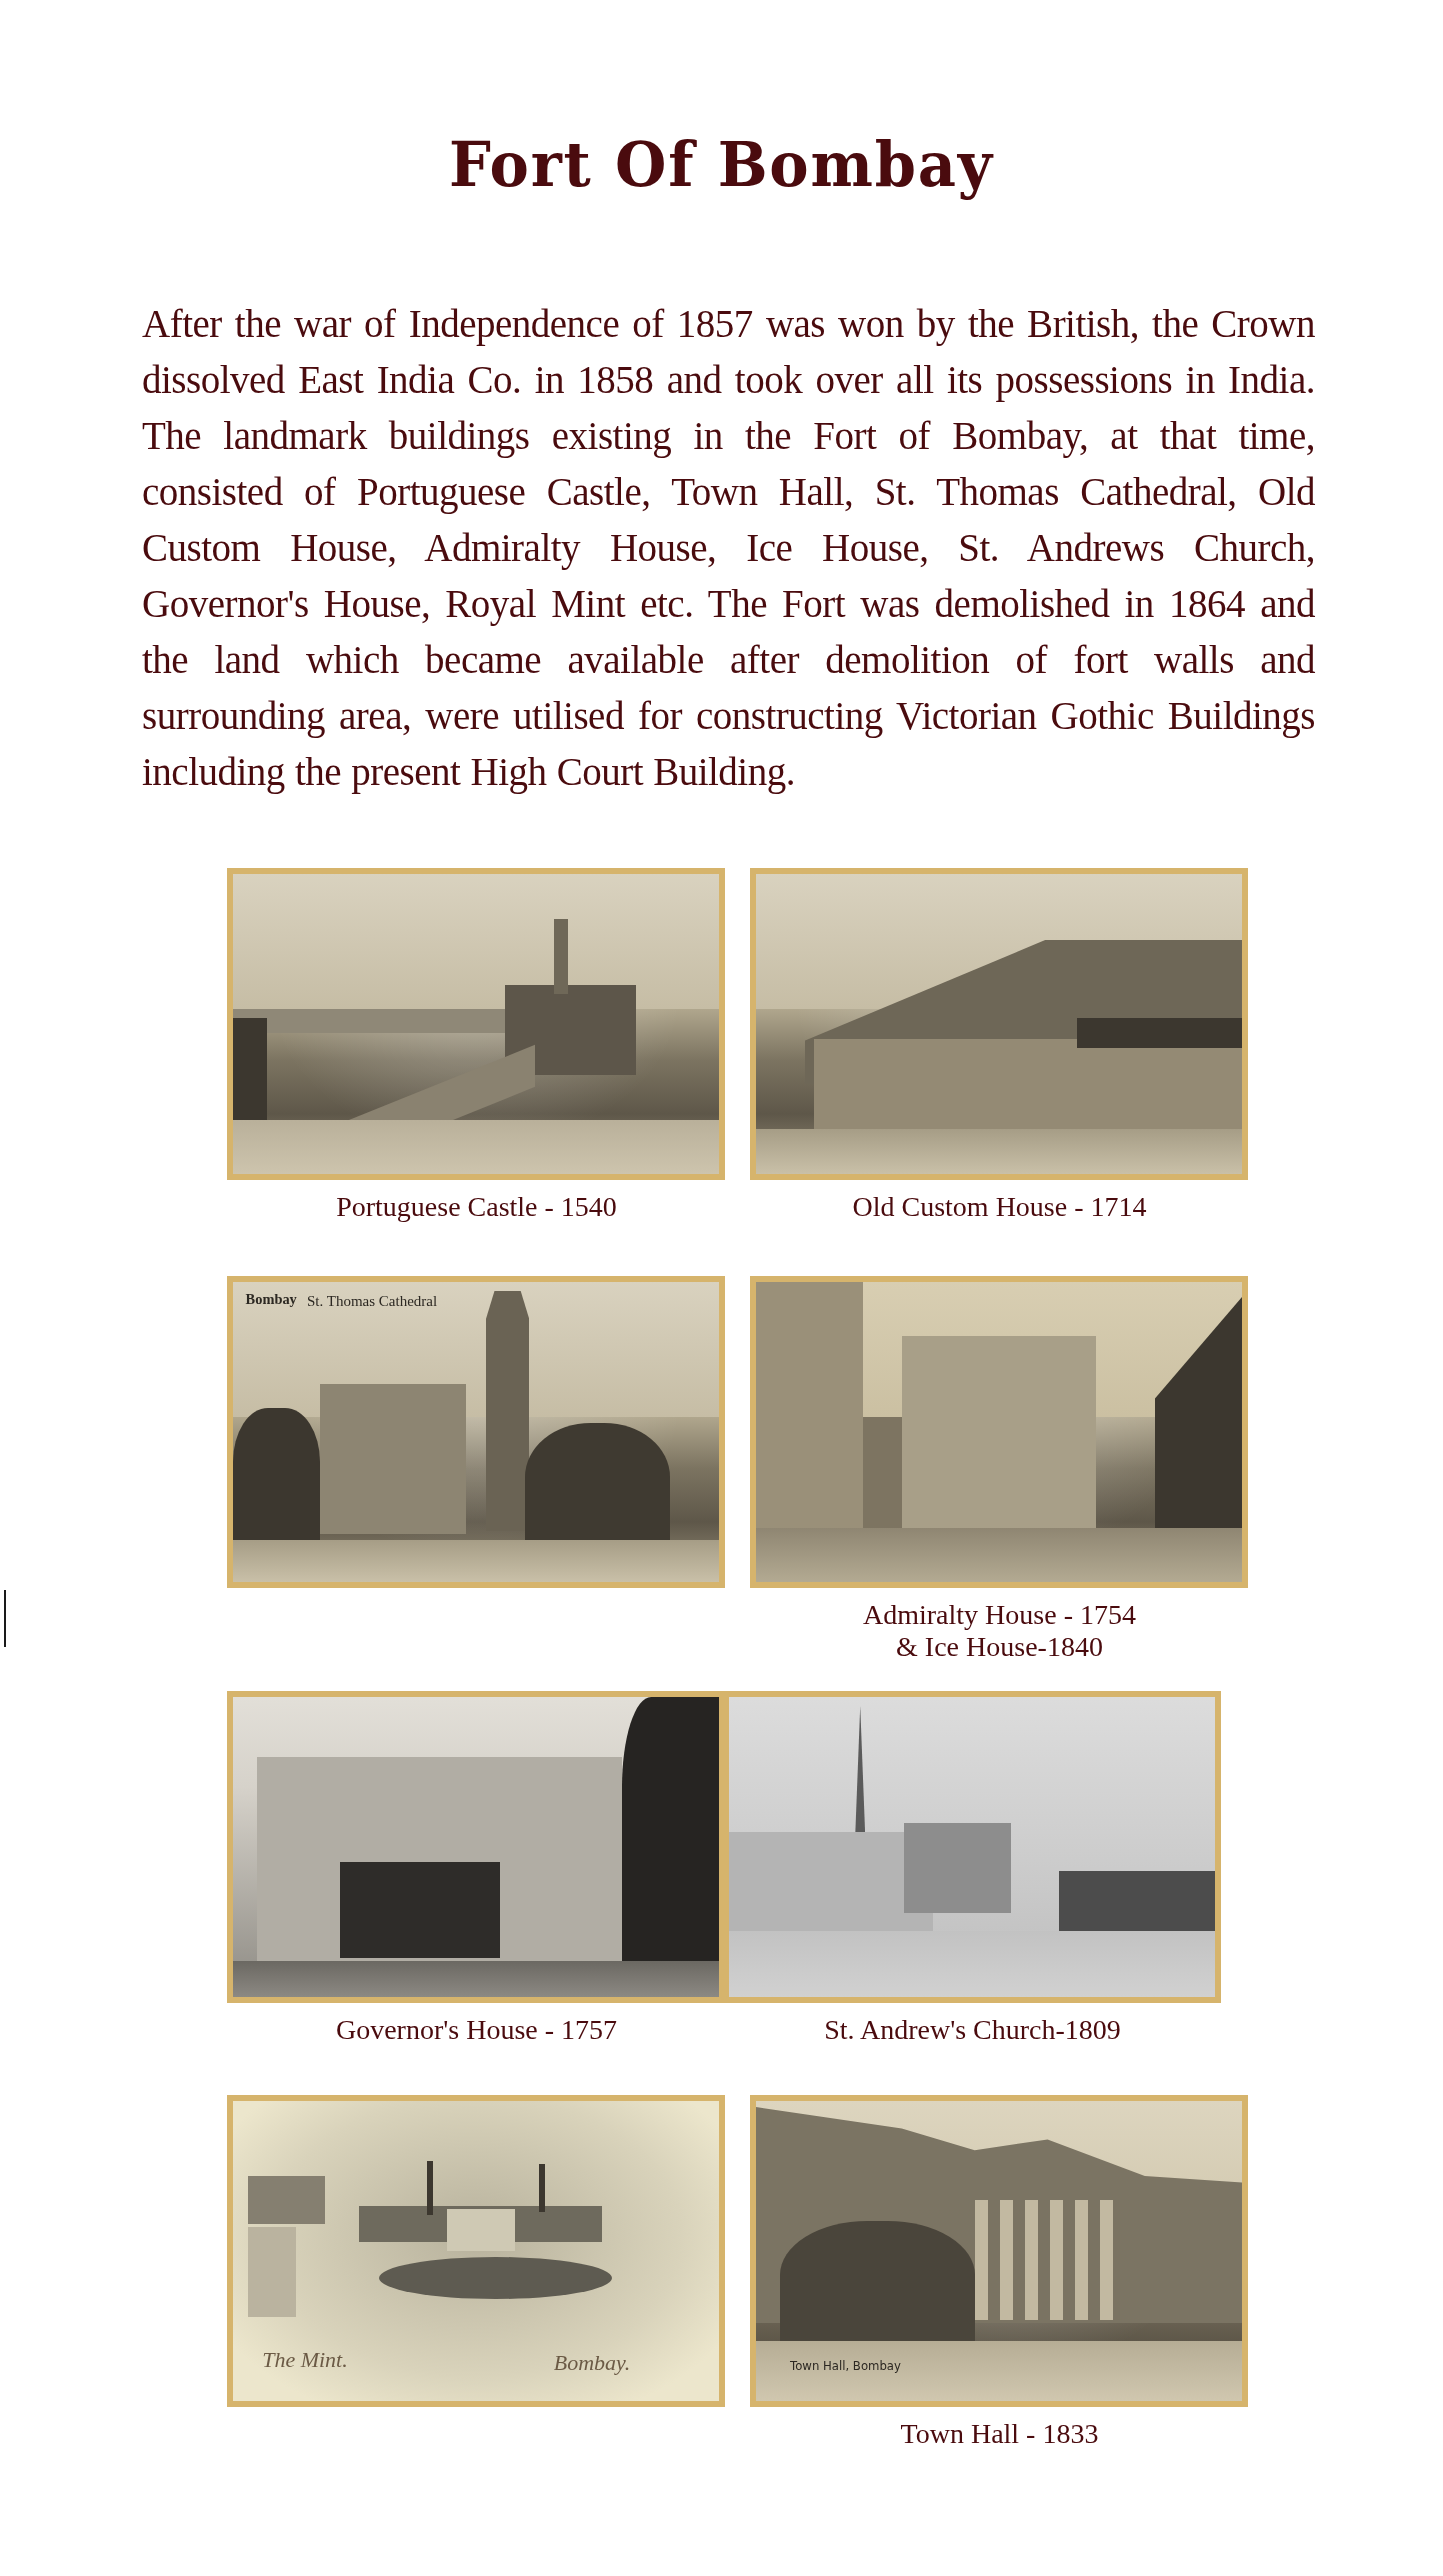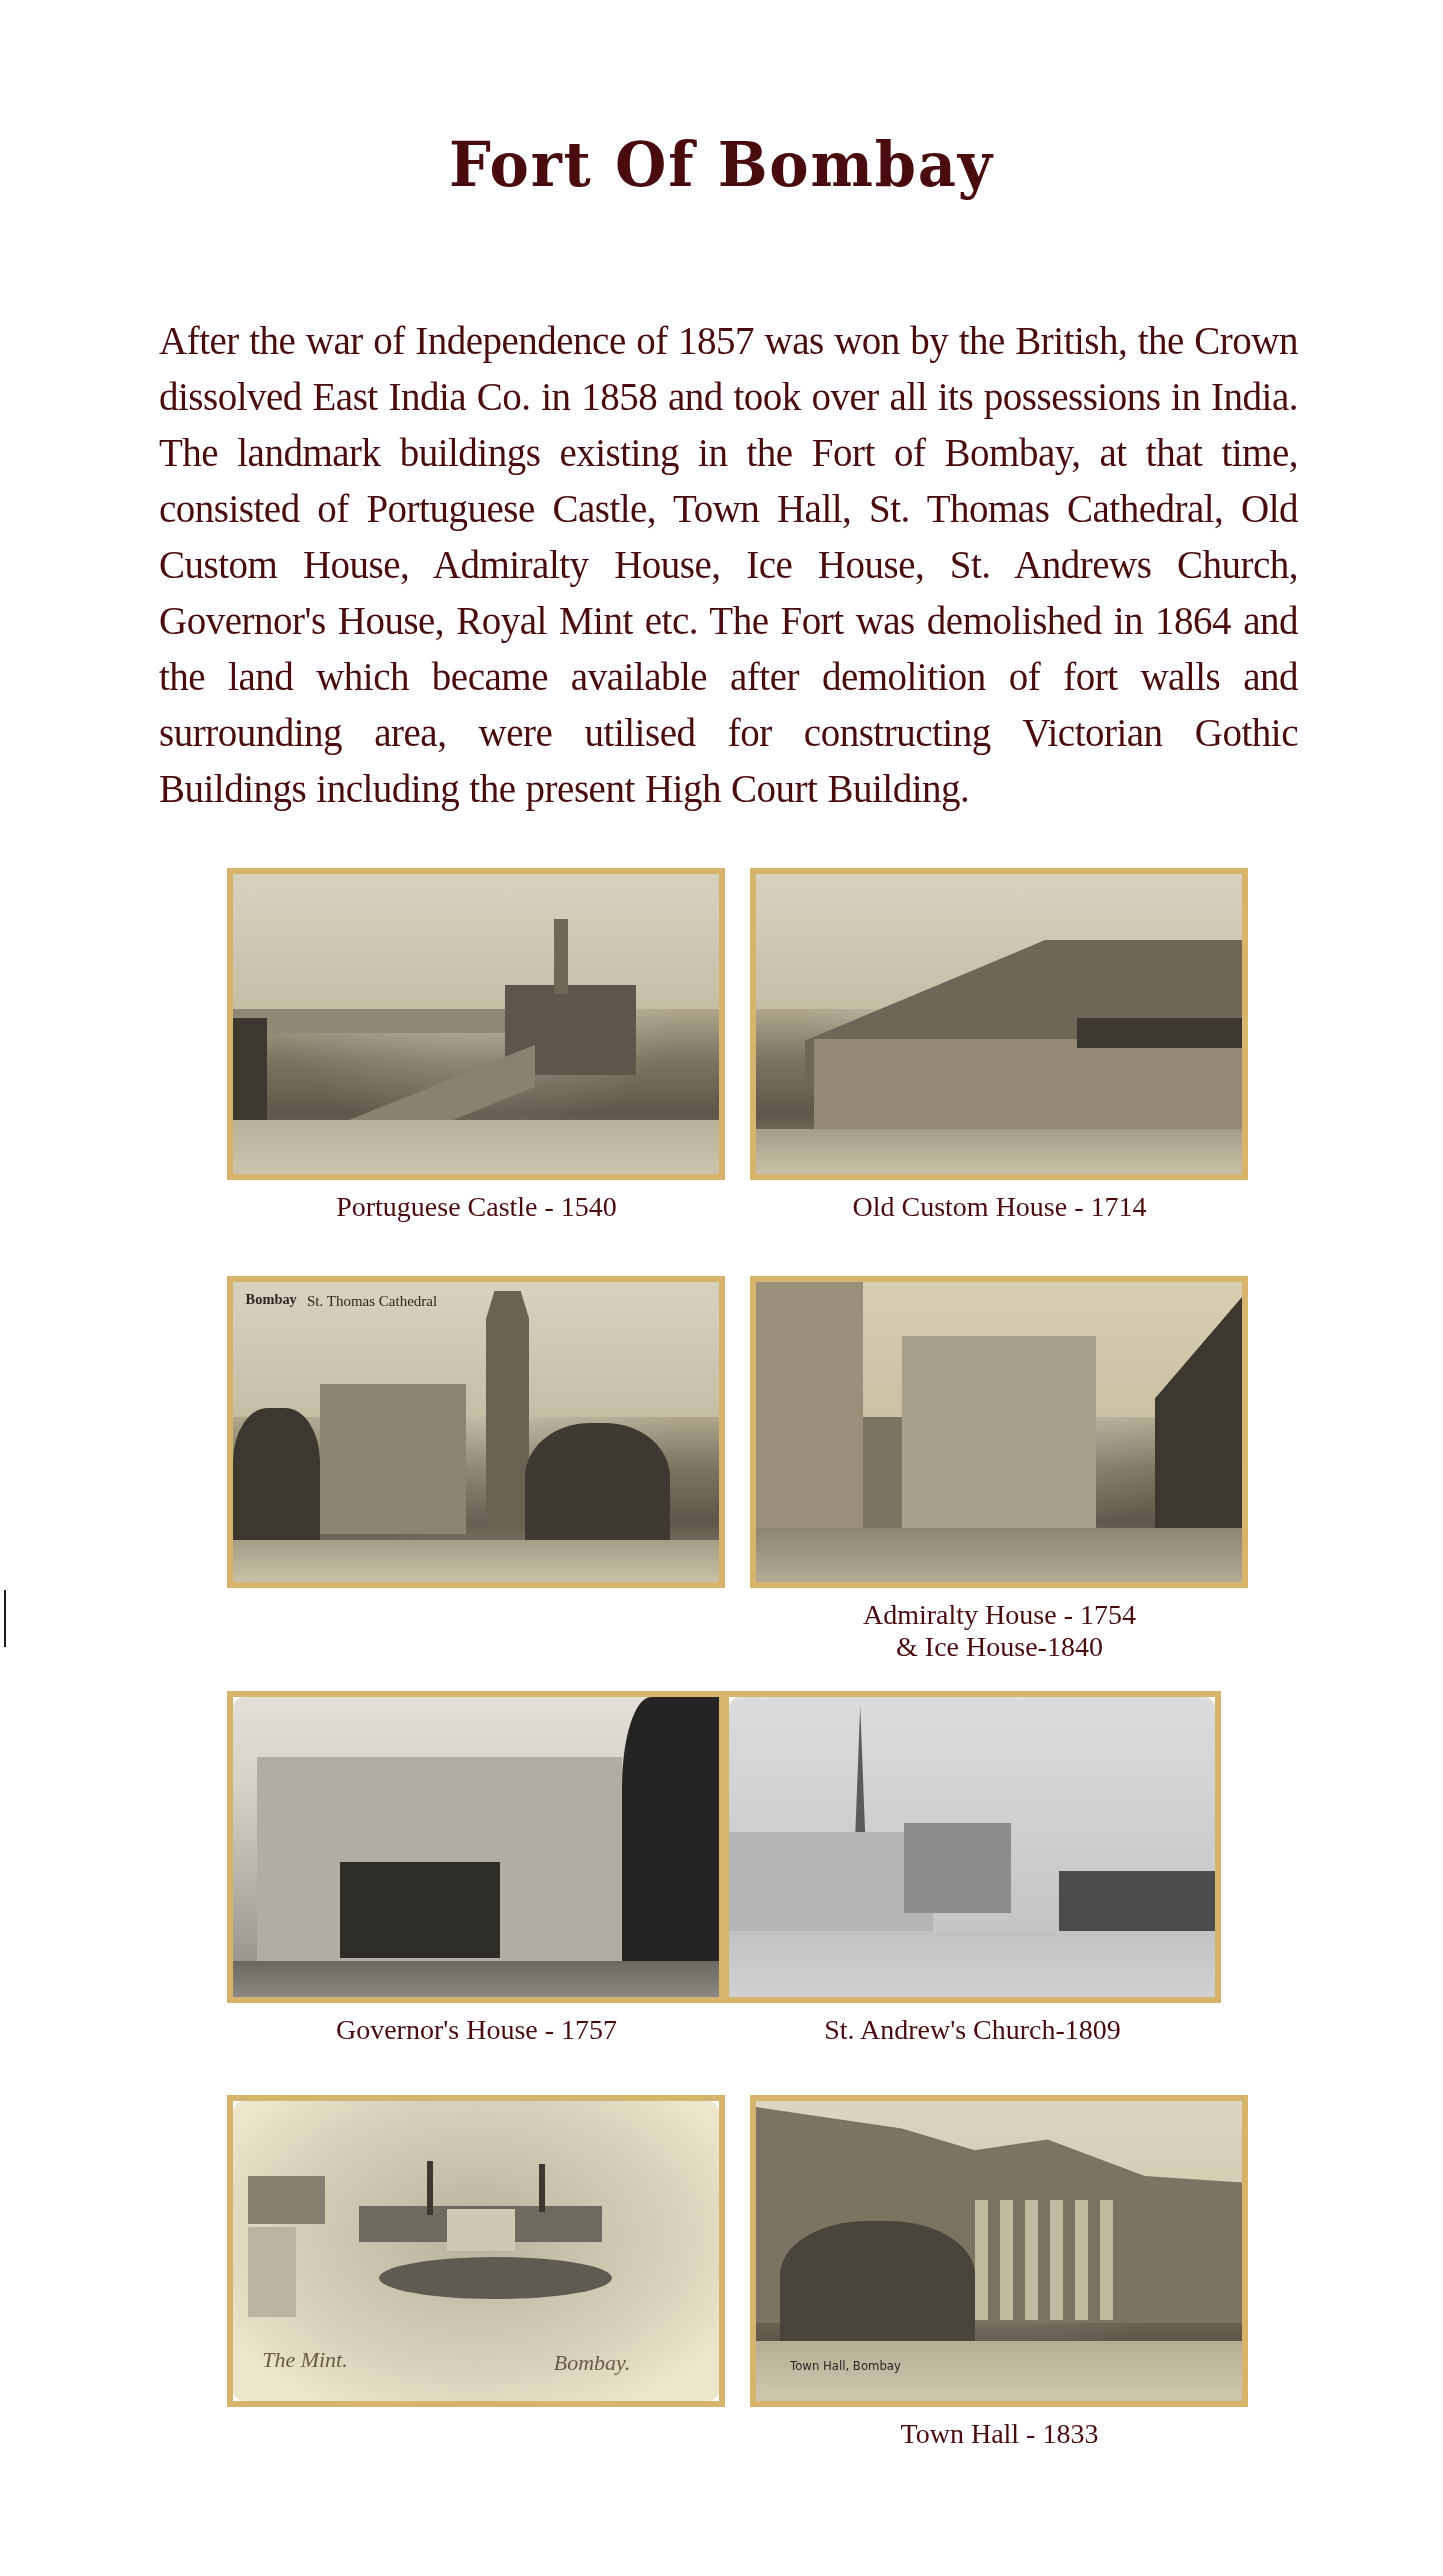--- a/index.html
+++ b/index.html
@@ -28,40 +28,39 @@
     position: absolute;
     left: 142px; top: 296px;
     width: 1173px;
     font-size: 39px;
     line-height: 56px;
     text-align: justify;
     color: #4a0b0e;
     letter-spacing: -0.5px;
     word-spacing: 0.9px;
   }
-  .intro p { margin: 17px; }
+  .intro p { margin: 0; }
 
   .photo-cell {
     position: absolute;
     width: 499px;
     margin-left: 15px;
   }
   .frame {
     width: 486px;
     height: 300px;
     border: 6.3px solid #d6b46c;
     position: relative;
     overflow: hidden;
   }
   .photo {
     position: absolute; inset: 0;
     background:
       radial-gradient(ellipse at 50% 40%, rgba(255,255,255,0.25), rgba(0,0,0,0) 60%),
       linear-gradient(180deg, #cfc6ae 0%, #bfb59a 40%, #7c7461 62%, #5e5749 80%, #9a917b 100%);
-    border-radius: 11px;
   }
   .photo .sky { position:absolute; left:0; right:0; top:0; height:45%;
     background: linear-gradient(180deg, #d9d2bf, #c6bda5); }
   .photo .bldg { position:absolute; background:#5d564a; }
   .photo .bldg.light { background:#a79d86; }
   .photo .bldg.dark { background:#3c372f; }
   .photo .ground { position:absolute; left:0; right:0; bottom:0; height:22%;
     background: linear-gradient(180deg, #a69d86, #c9c0a8); }
   .photo .stamp {
     position:absolute;

